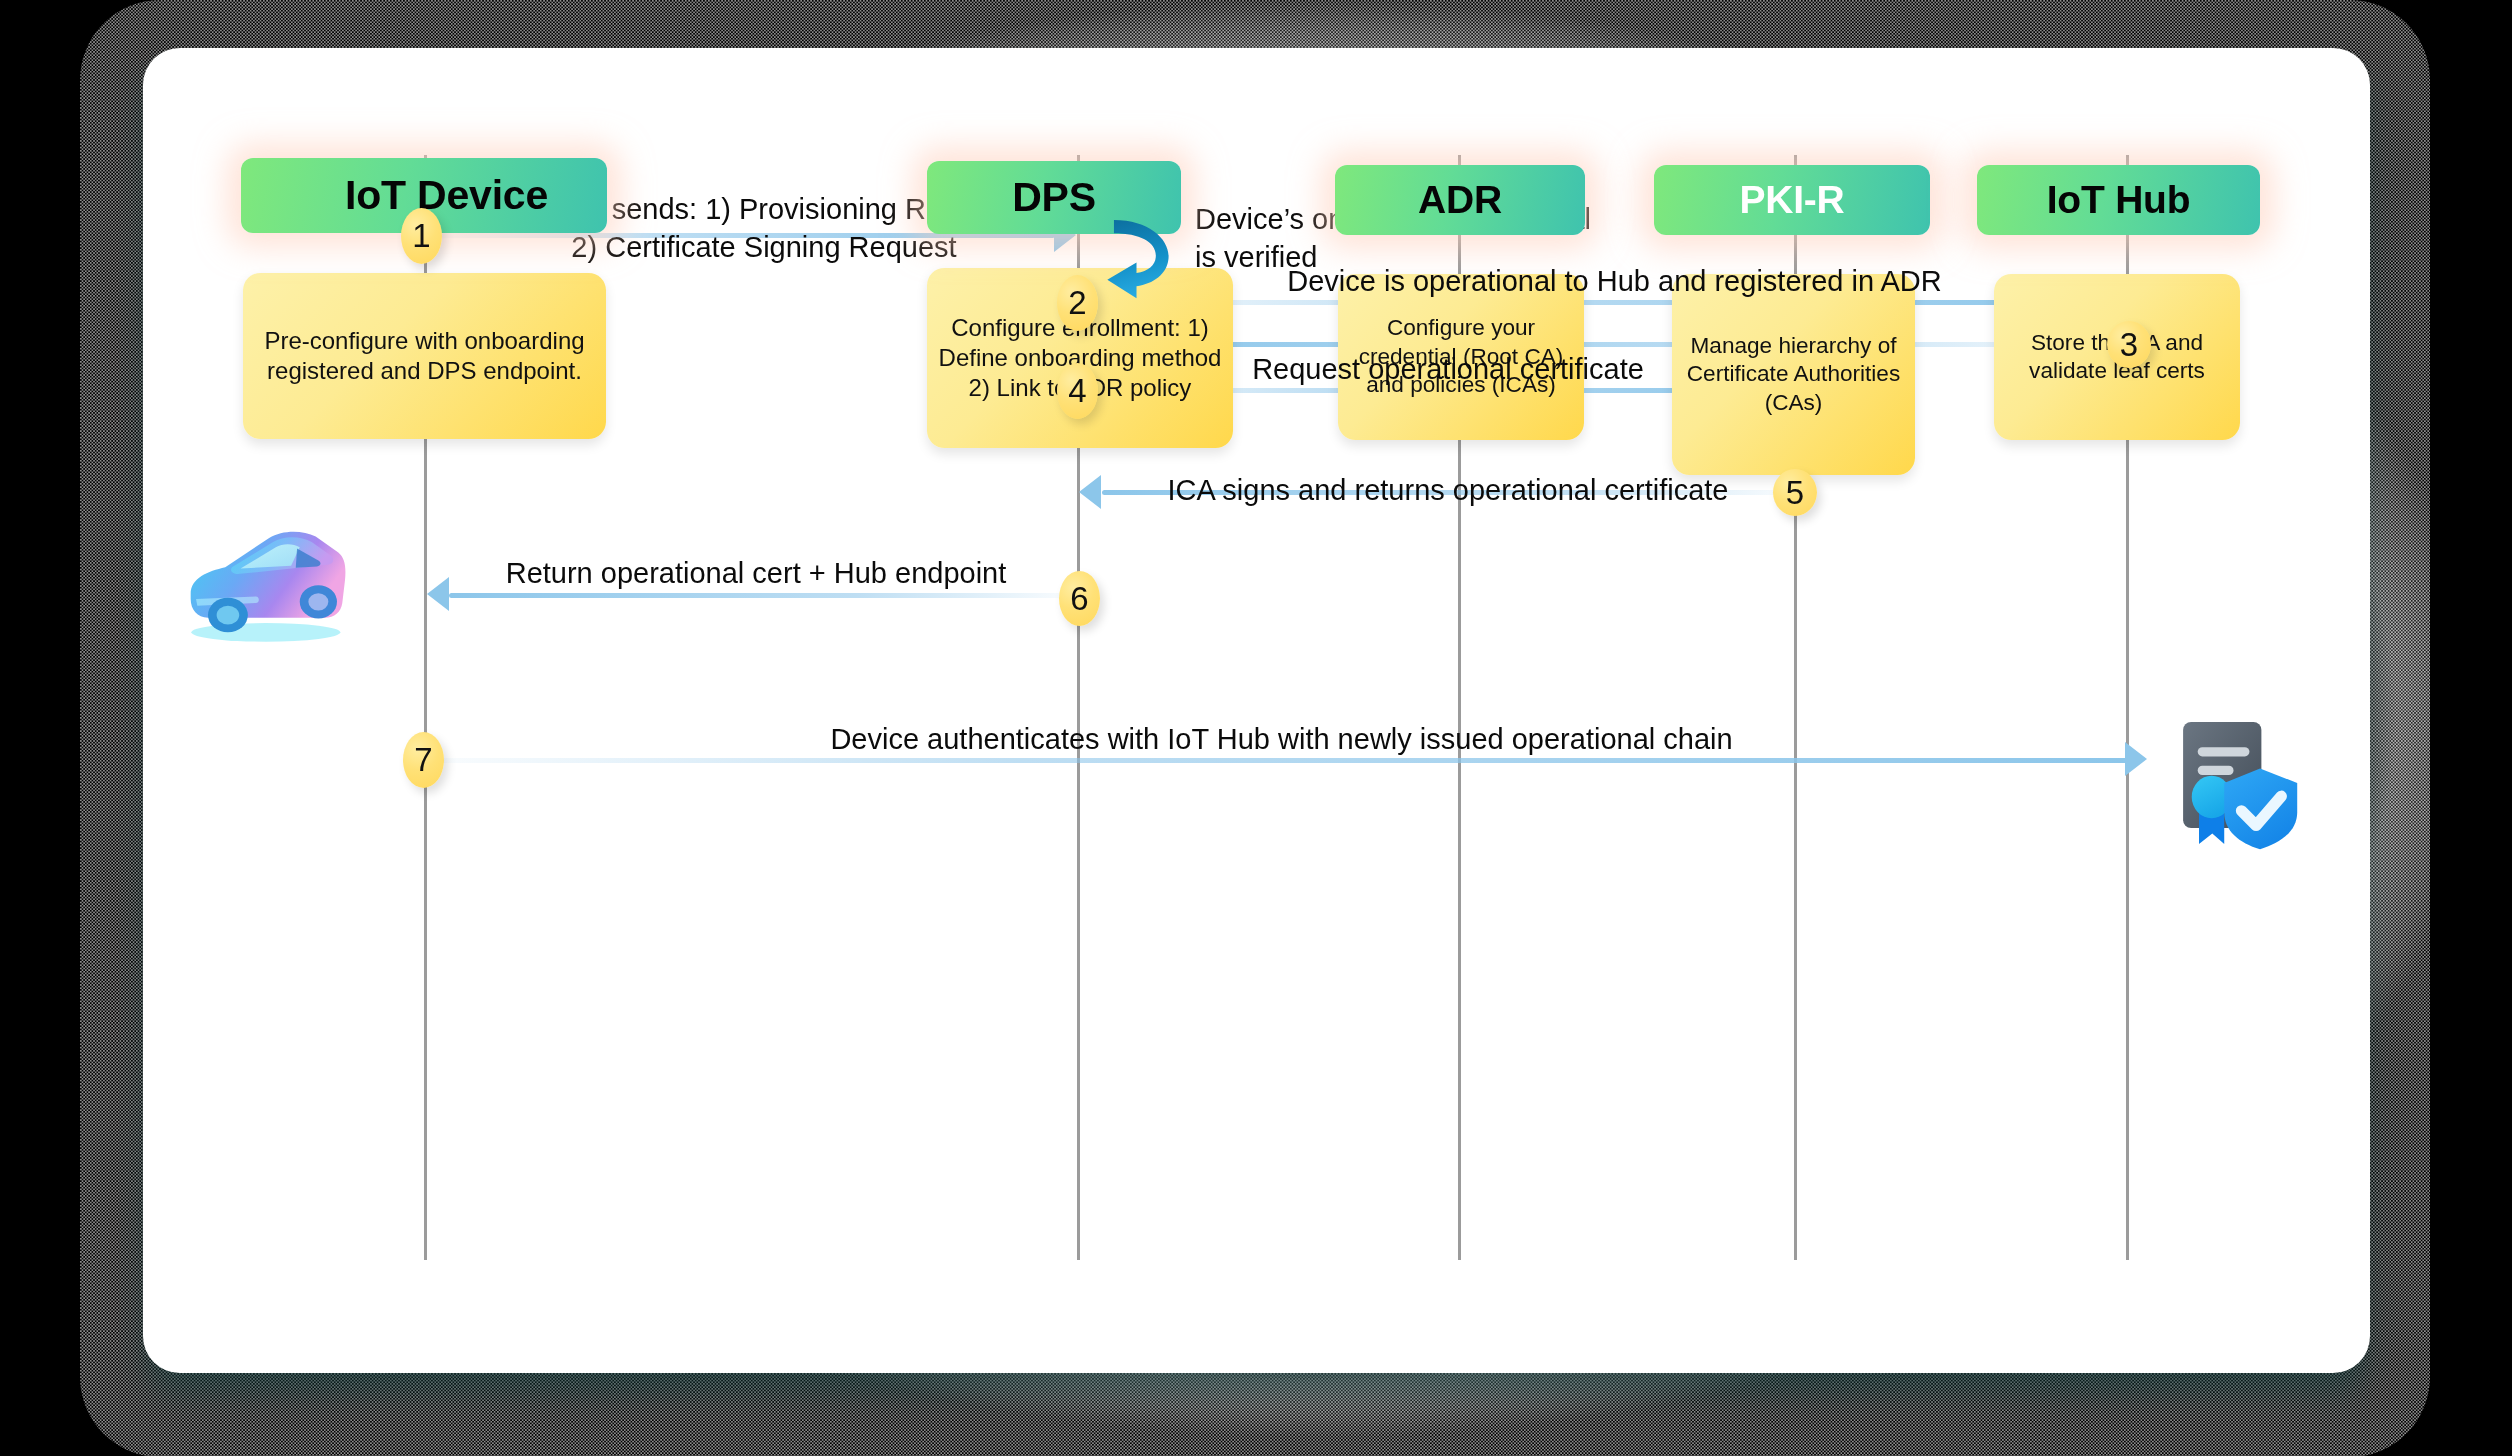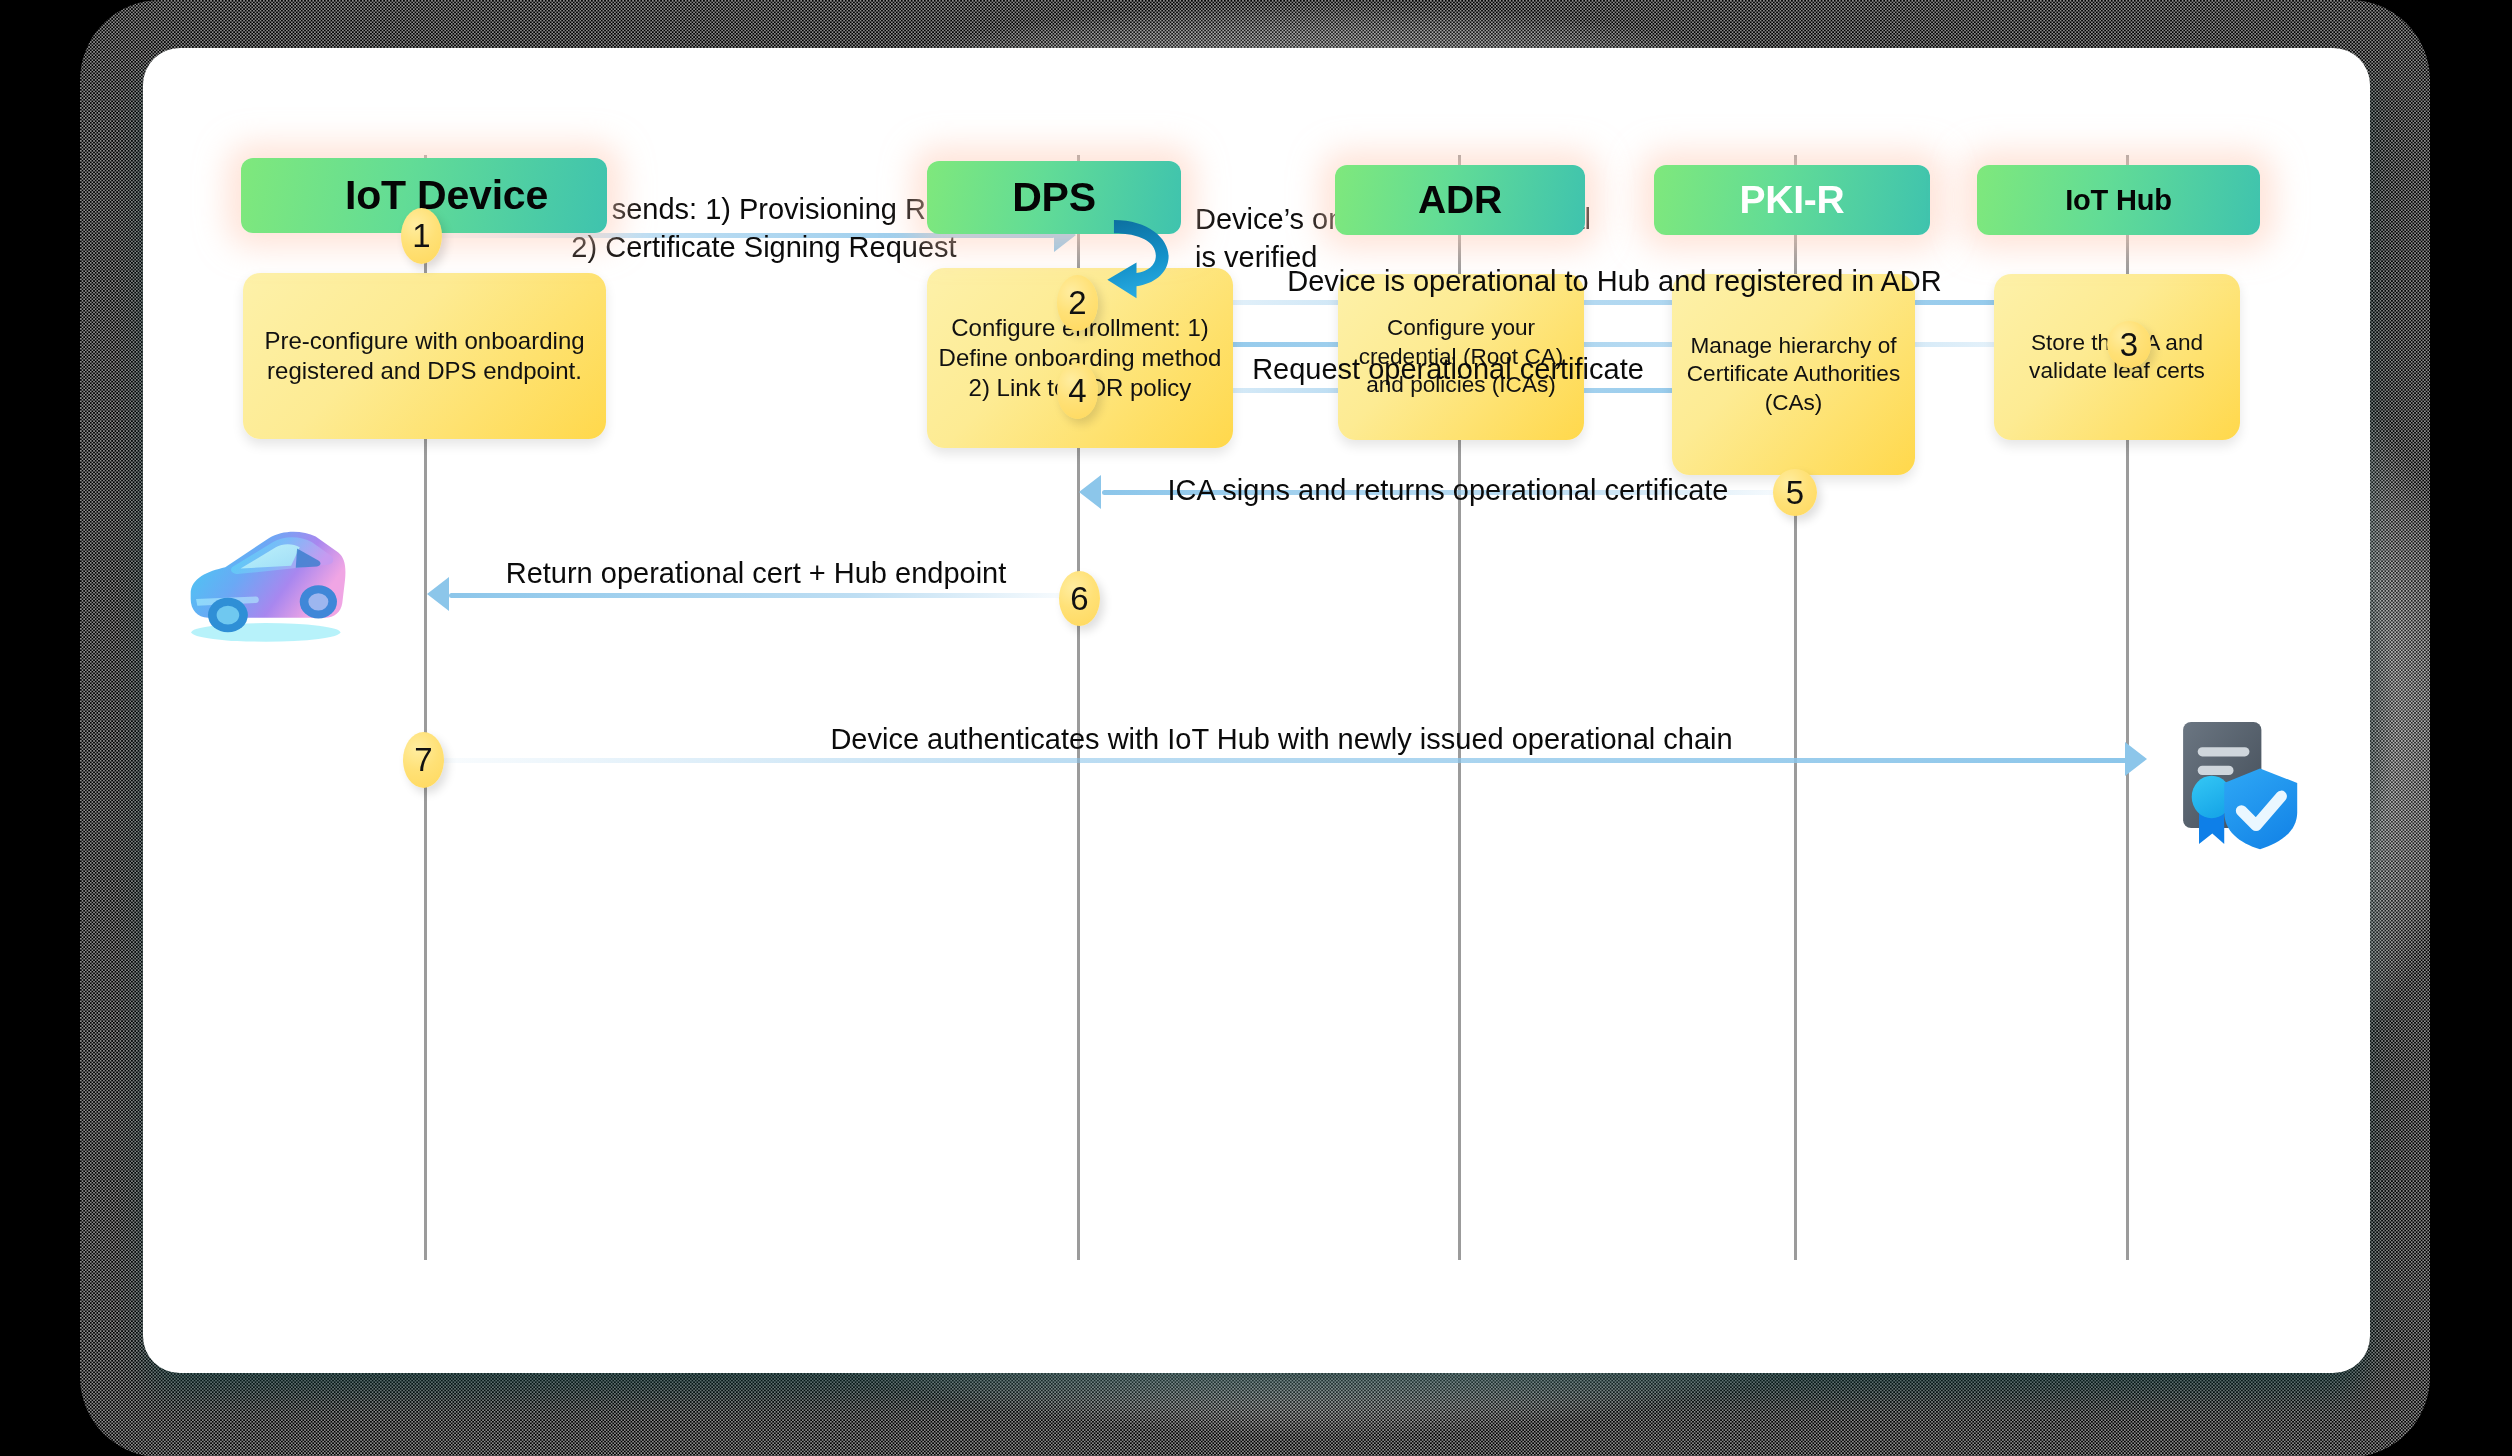--- a/index.html
+++ b/index.html
@@ -190,21 +190,21 @@
 
     <div class="actor-head" style="left:1192px; top:117px; width:250px; height:70px;">
       <span class="label" style="font-size:39px;">ADR</span>
     </div>
 
     <div class="actor-head light" style="left:1511px; top:117px; width:276px; height:70px;">
       <span class="label" style="font-size:39px;">PKI-R</span>
     </div>
 
     <div class="actor-head" style="left:1834px; top:117px; width:283px; height:70px;">
-      <span class="label" style="font-size:29px;">IoT Hub</span>
+      <span class="label" style="font-size:39px;">IoT Hub</span>
     </div>
 
     <div class="note" style="left:100px; top:225px; width:363px; height:166px; font-size:24px;">
       <span>Pre-configure with
 onboarding registered and
 DPS endpoint.</span>
     </div>
 
     <div class="note" style="left:784px; top:220px; width:306px; height:180px; font-size:24px;">
       <span>Configure enrollment:

